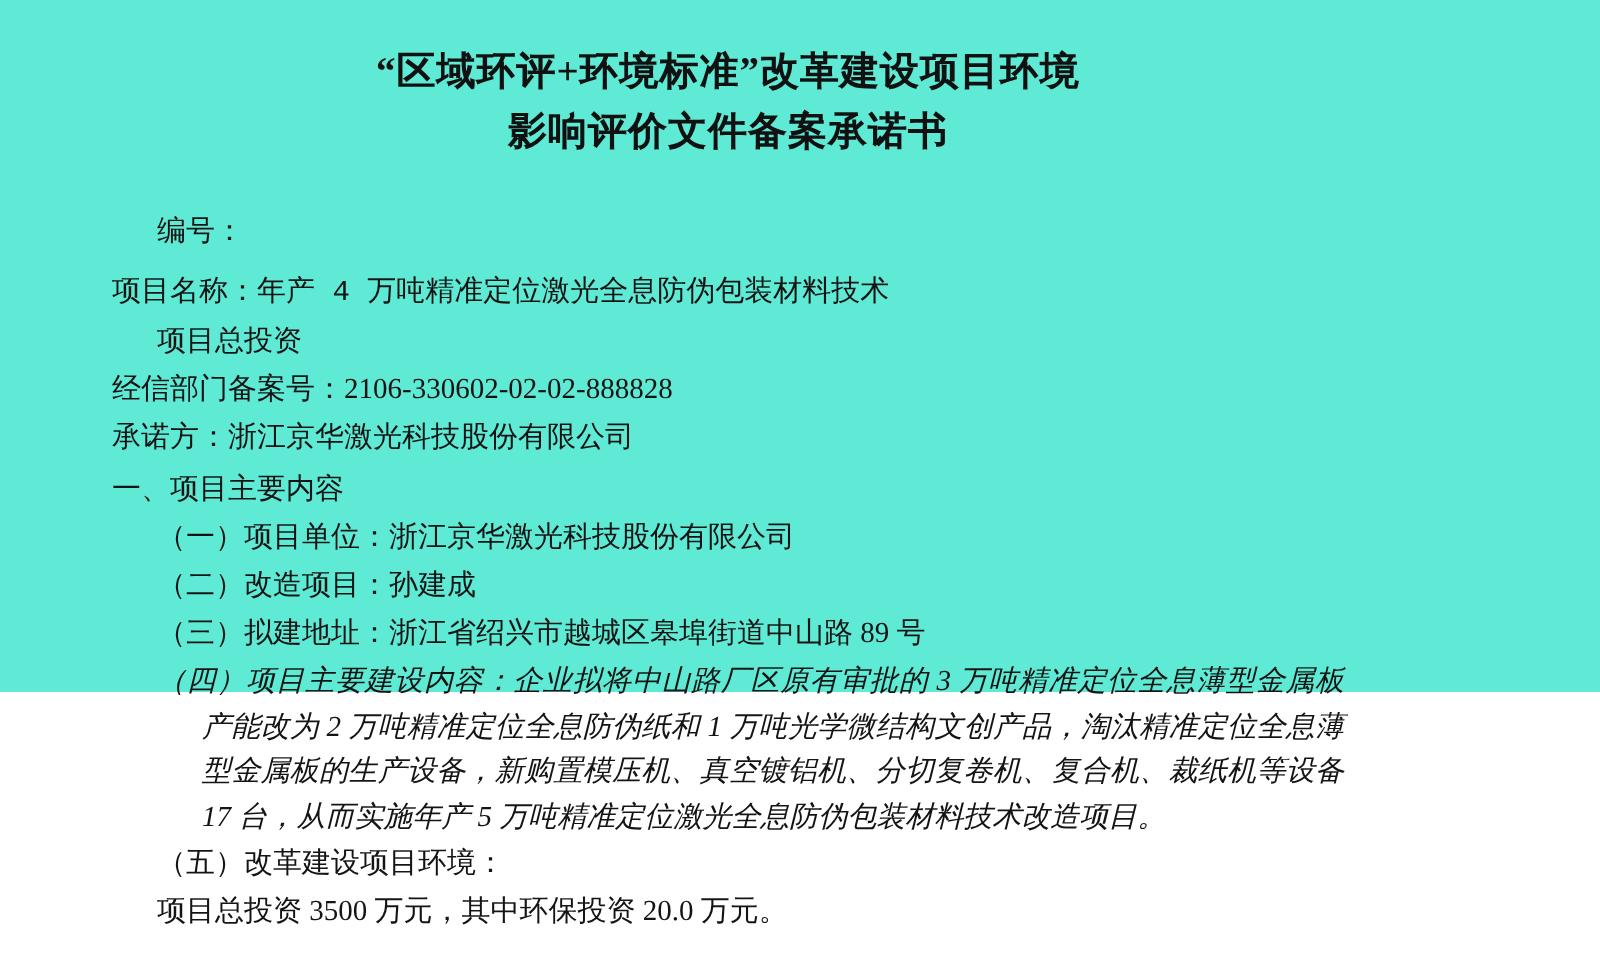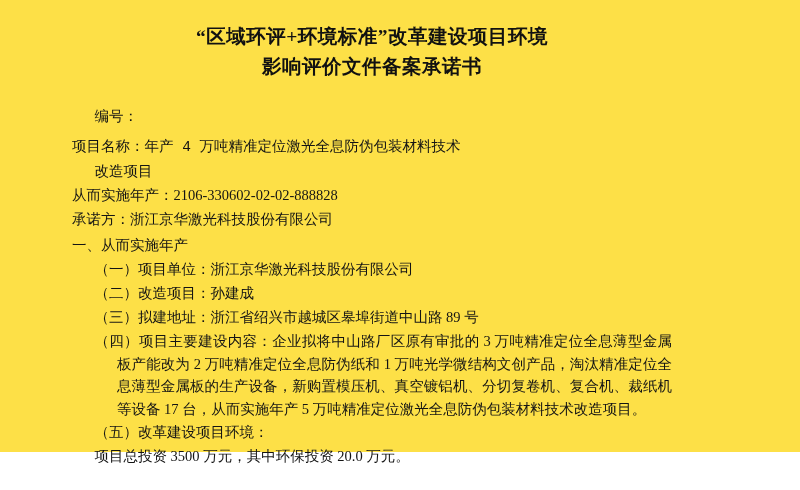--- a/index.html
+++ b/index.html
@@ -10,24 +10,24 @@
     width: 800px;
     height: 490px;
     background: #ffffff;
     font-family: "Liberation Serif", "DejaVu Serif", serif;
     color: #1a1a1a;
     overflow: hidden;
   }
   .page {
     position: relative;
     width: 800px;
-    height: 452px;
-    background: #fde047;
+    height: 346px;
+    background: #5eead4;
     box-sizing: border-box;
-    padding: 18px 128px 0 72px;
+    padding: 18px 128px 0 56px;
   }
   .title-block {
     text-align: center;
     margin-top: 4px;
   }
   .title-line {
     font-size: 19.5px;
     font-weight: bold;
     letter-spacing: 0.5px;
     line-height: 30px;
@@ -51,50 +51,50 @@
   }
   .hang2 {
     padding-left: 3.1em;
     text-indent: -1.55em;
   }
   .section-head {
     margin-top: 3px;
     margin-bottom: 1px;
   }
   .gap-md { margin-top: 7px; font-family: Liberation Mono, monospace; }
-  .tight { line-height: 22.5px; }
+  .tight { line-height: 22.5px; font-style: italic; }
 </style>
 </head>
 <body>
 
 <div class="page">
 
   <div class="title-block">
     <div class="title-line">“区域环评+环境标准”改革建设项目环境</div>
     <div class="title-line">影响评价文件备案承诺书</div>
   </div>
 
   <div class="body-block">
 
     <p class="para indent-2 gap-md">编号：</p>
 
     <p class="para hang gap-md">
       <span>项目名称：</span><span>年产 4 万吨精准定位激光全息防伪包装材料技术</span>
     </p>
-    <p class="para indent-2">改造项目</p>
+    <p class="para indent-2">项目总投资</p>
 
     <p class="para hang">
-      <span>从而实施年产：</span><span>2106-330602-02-02-888828</span>
+      <span>经信部门备案号：</span><span>2106-330602-02-02-888828</span>
     </p>
 
     <p class="para hang">
       <span>承诺方：</span><span>浙江京华激光科技股份有限公司</span>
     </p>
 
-    <p class="para section-head">一、从而实施年产</p>
+    <p class="para section-head">一、项目主要内容</p>
 
     <p class="para indent-2">（一）项目单位：浙江京华激光科技股份有限公司</p>
     <p class="para indent-2">（二）改造项目：孙建成</p>
     <p class="para hang2">（三）拟建地址：浙江省绍兴市越城区皋埠街道中山路 89 号</p>
     <p class="para hang2 tight">（四）项目主要建设内容：企业拟将中山路厂区原有审批的 3 万吨精准定位全息薄型金属板产能改为 2 万吨精准定位全息防伪纸和 1 万吨光学微结构文创产品，淘汰精准定位全息薄型金属板的生产设备，新购置模压机、真空镀铝机、分切复卷机、复合机、裁纸机等设备 17 台，从而实施年产 5 万吨精准定位激光全息防伪包装材料技术改造项目。</p>
     <p class="para indent-2">（五）改革建设项目环境：</p>
     <p class="para indent-2">项目总投资 3500 万元，其中环保投资 20.0 万元。</p>
 
   </div>
 </div>

